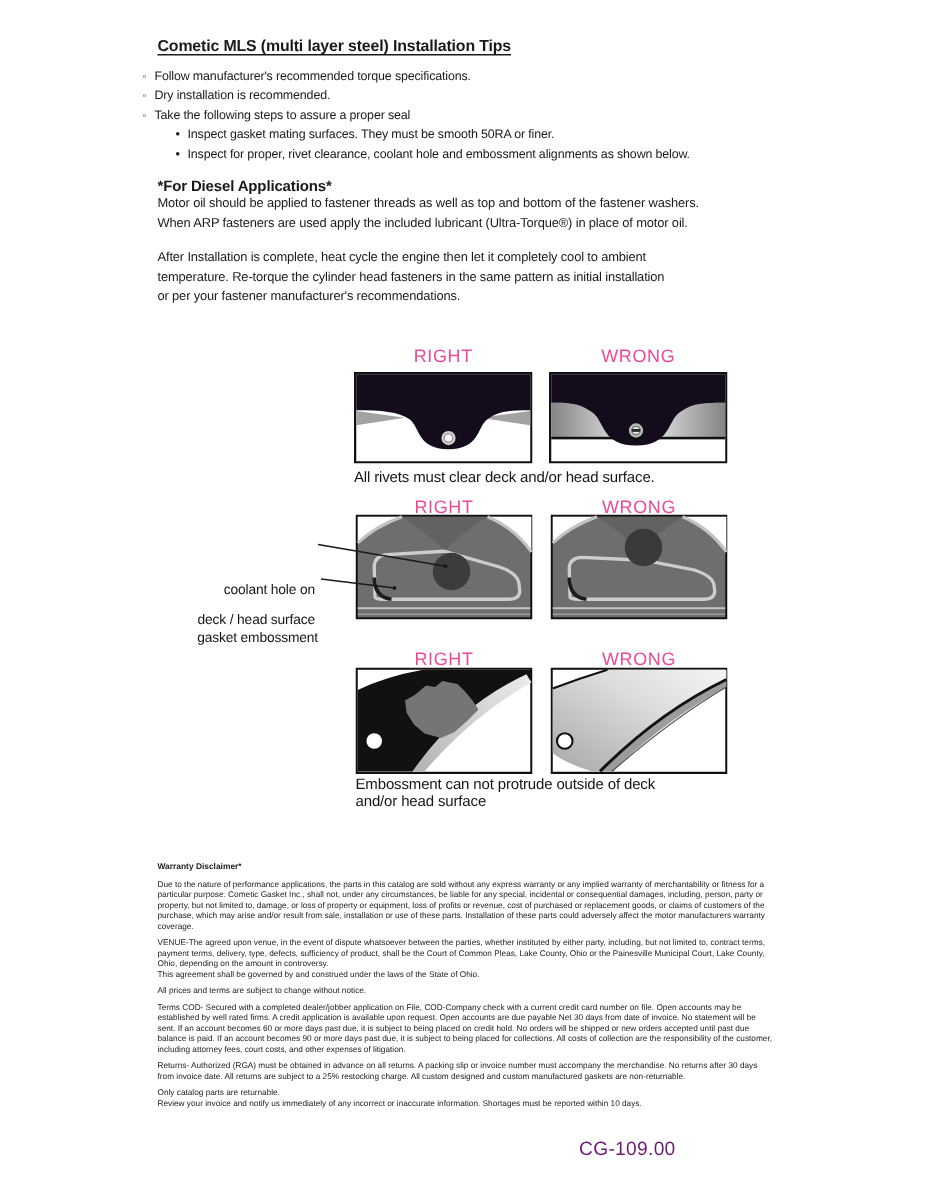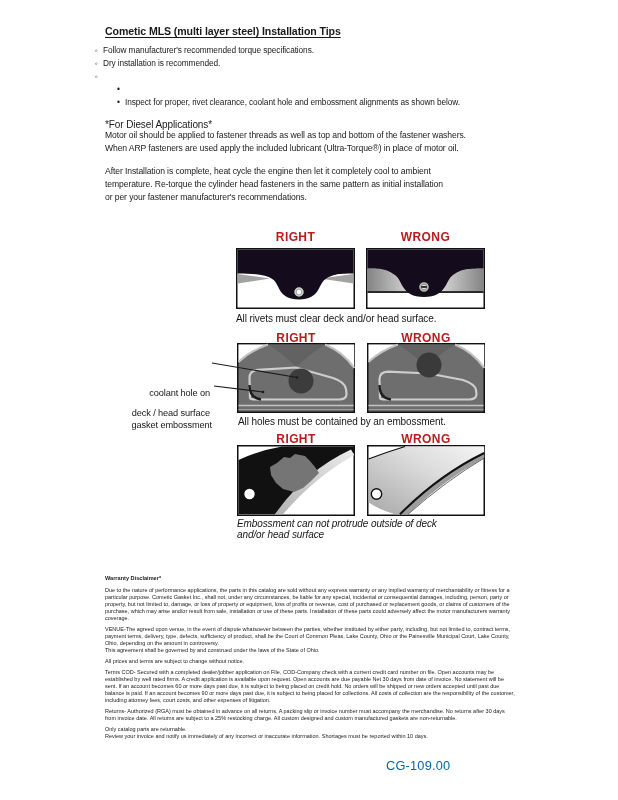--- a/index.html
+++ b/index.html
@@ -11,57 +11,59 @@
   
   .doc-title{left:105px;top:25px;font-size:10.6px;font-weight:bold;letter-spacing:-0.1px;
     text-decoration:underline;text-underline-offset:2px;white-space:nowrap;}
   
   .bullets{left:95px;top:44px;width:470px;font-size:8.3px;line-height:13px;letter-spacing:-0.1px;}
   .bullet-row{display:flex;}
   .bullet-row .marker{width:8px;flex:0 0 8px;text-align:left;font-size:7.5px;}
   .bullet-row.sub{padding-left:22px;}
   .bullet-row.sub .marker{width:8px;flex:0 0 8px;font-size:8.5px;}
   
-  .diesel-heading{left:105px;top:119px;font-size:10px;font-weight:normal;letter-spacing:-0.1px;white-space:nowrap;}
+  .diesel-heading{left:105px;top:119px;font-size:10px;font-weight:bold;letter-spacing:-0.1px;white-space:nowrap;}
   .body-para{left:105px;width:480px;font-size:8.6px;line-height:13px;letter-spacing:-0.1px;white-space:pre-line;}
   .diesel-p1{top:129px;}
   .diesel-p2{top:165px;}
   .diesel-note{top:205px;}
   
-  .dg-title{font-size:12px;font-weight:bold;letter-spacing:0.4px;width:119px;text-align:center;white-space:nowrap;color:#b91c1c;}
+  .dg-title{font-size:12px;font-weight:normal;letter-spacing:0.4px;width:119px;text-align:center;white-space:nowrap;color:#ec4899;}
   .dg-caption{font-size:10px;letter-spacing:-0.1px;white-space:pre-line;line-height:10.5px;color:#161616;}
   .callout{font-size:9.2px;letter-spacing:-0.1px;text-align:right;white-space:nowrap;color:#161616;margin-top:40px;}
   svg{display:block;}
   
   .disclaimer{left:105px;top:575px;width:412px;font-size:5.5px;line-height:6.9px;letter-spacing:0;color:#222;}
   .disclaimer h4{margin:0 0 5px 0;font-size:5.6px;font-weight:bold;}
   .disclaimer p{margin:0 0 4.4px 0;white-space:pre-line;}
-  .page-number{left:386px;top:758px;font-size:12.8px;letter-spacing:0.2px;color:#0369a1;white-space:nowrap;}
+  .page-number{left:386px;top:758px;font-size:12.8px;letter-spacing:0.2px;color:#701a75;white-space:nowrap;}
 </style>
 </head>
 <body>
 
 <div id="page">
 
   <div class="abs doc-title">Cometic MLS (multi layer steel) Installation Tips</div>
 
   <div class="abs bullets">
     <div class="bullet-row">
       <span class="marker">◦</span>
       <span>Follow manufacturer's recommended torque specifications.</span>
     </div>
     <div class="bullet-row">
       <span class="marker">◦</span>
       <span>Dry installation is recommended.</span>
     </div>
     <div class="bullet-row">
       <span class="marker">◦</span>
+      <span>Take the following steps to assure a proper seal</span>
     </div>
     <div class="bullet-row sub">
       <span class="marker">•</span>
+      <span>Inspect gasket mating surfaces.  They must be smooth 50RA or finer.</span>
     </div>
     <div class="bullet-row sub">
       <span class="marker">•</span>
       <span>Inspect for proper, rivet clearance, coolant hole and embossment alignments as shown below.</span>
     </div>
   </div>
 
   <div class="abs diesel-heading">*For Diesel Applications*</div>
   <div class="abs body-para diesel-p1">Motor oil should be applied to fastener threads as well as top and bottom of the fastener washers.
 When ARP fasteners are used apply the included lubricant (Ultra-Torque®) in place of motor oil.</div>
@@ -136,21 +138,20 @@
     <circle cx="62" cy="22" r="12.5" fill="#3a3a3a"></circle>
   </svg>
 
   <svg class="abs" style="left:100px;top:340px;pointer-events:none;" width="260" height="60" viewBox="0 0 260 60">
     <line x1="112" y1="23" x2="197" y2="37.5" stroke="#1a1a1a" stroke-width="1.1"></line>
     <circle cx="197" cy="37.5" r="1.3" fill="#1a1a1a"></circle>
     <line x1="114" y1="46" x2="163" y2="52" stroke="#1a1a1a" stroke-width="1.1"></line>
     <circle cx="163" cy="52" r="1.3" fill="#1a1a1a"></circle>
   </svg>
 
-  <div class="abs dg-caption" style="left:238px;top:417px;width:260px;">All holes must be contained by an embossment.</div>
 
   <div class="abs dg-title" style="left:237px;top:432px;width:118px;">RIGHT</div>
   <div class="abs dg-title" style="left:367px;top:432px;width:118px;">WRONG</div>
 
   <svg class="abs" style="left:237px;top:445px;" width="118" height="71" viewBox="0 0 118 71">
     <defs>
       <linearGradient id="g-strip" x1="0" y1="1" x2="1" y2="0">
         <stop offset="0" stop-color="#b2b2b2"></stop>
           <stop offset="1" stop-color="#ececec"></stop>
       </linearGradient>
@@ -172,21 +173,21 @@
     </defs>
     <rect x="0.75" y="0.75" width="116.5" height="69.5" fill="#ffffff" stroke="#111111" stroke-width="1.5"></rect>
     <path d="M38,1.5 L117.25,1.5 L117.25,8 Q72,30 33,69.25 L28,69.25 Q10,64 1.5,57 L1.5,14 Q20,7 38,1.5 Z" fill="url(#g-band)"></path>
     <path d="M38,1.5 Q20,7 1.5,14" fill="none" stroke="#111111" stroke-width="1.3"></path>
     <path d="M33,69.25 Q72,30 117.25,8 L117.25,13 Q78,34 41,69.25 Z" fill="#9c9c9c"></path>
     <path d="M33,69.25 Q72,30 117.25,8" fill="none" stroke="#111111" stroke-width="2"></path>
     <path d="M41,69.25 Q80,35 117.25,13" fill="none" stroke="#5a5a5a" stroke-width="0.9"></path>
     <circle cx="9.5" cy="49" r="5.2" fill="#ffffff" stroke="#111111" stroke-width="1.4"></circle>
   </svg>
 
-  <div class="abs dg-caption" style="left:237px;top:519px;width:260px;font-style:italic;">Embossment can not protrude outside of deck
+  <div class="abs dg-caption" style="left:237px;top:519px;width:260px;">Embossment can not protrude outside of deck
 and/or head surface</div>
 
   <div class="abs disclaimer">
     <h4>Warranty Disclaimer*</h4>
     <p>Due to the nature of performance applications, the parts in this catalog are sold without any express warranty or any implied warranty of merchantability or fitness for a particular purpose.  Cometic Gasket Inc., shall not, under any circumstances, be liable for any special, incidental or consequential damages, including, person, party or property, but not limited to, damage, or loss of property or equipment, loss of profits or revenue, cost of purchased or replacement goods, or claims of customers of the purchase, which may arise and/or result from sale, installation or use of these parts.  Installation of these parts could adversely affect the motor manufacturers warranty coverage.</p>
     <p>VENUE-The agreed upon venue, in the event of dispute whatsoever between the parties, whether instituted by either party, including, but not limited to, contract terms, payment terms, delivery, type, defects, sufficiency of product, shall be the Court of Common Pleas, Lake County, Ohio or the Painesville Municipal Court, Lake County, Ohio, depending on the amount in controversy.
 This agreement shall be governed by and construed under the laws of the State of Ohio.</p>
     <p>All prices and terms are subject to change without notice.</p>
     <p>Terms COD- Secured with a completed dealer/jobber application on File, COD-Company check with a current credit card number on file.  Open accounts may be established by well rated firms.  A credit application is available upon request.  Open accounts are due payable Net 30 days from date of invoice.  No statement will be sent.  If an account becomes 60 or more days past due, it is subject to being placed on credit hold.  No orders will be shipped or new orders accepted until past due balance is paid.  If an account becomes 90 or more days past due, it is subject to being placed for collections.  All costs of collection are the responsibility of the customer, including attorney fees, court costs, and other expenses of litigation.</p>
     <p>Returns- Authorized (RGA) must be obtained in advance on all returns.  A packing slip or invoice number must accompany the merchandise.  No returns after 30 days from invoice date.  All returns are subject to a 25% restocking charge.  All custom designed and custom manufactured gaskets are non-returnable.</p>

